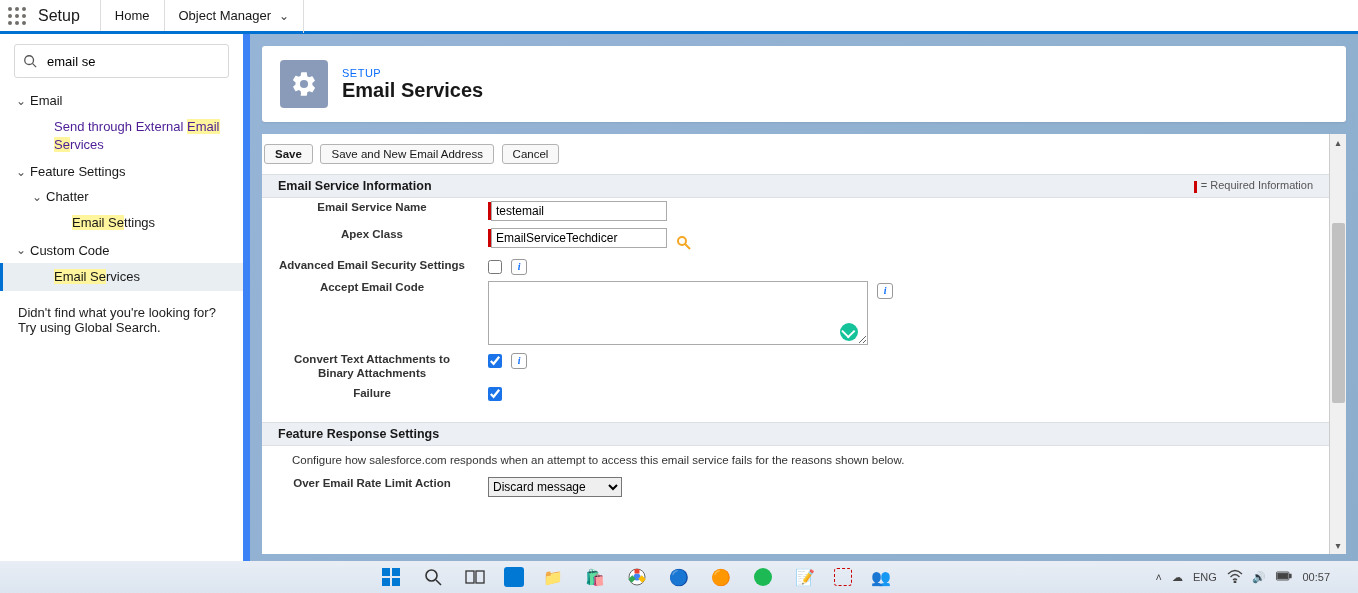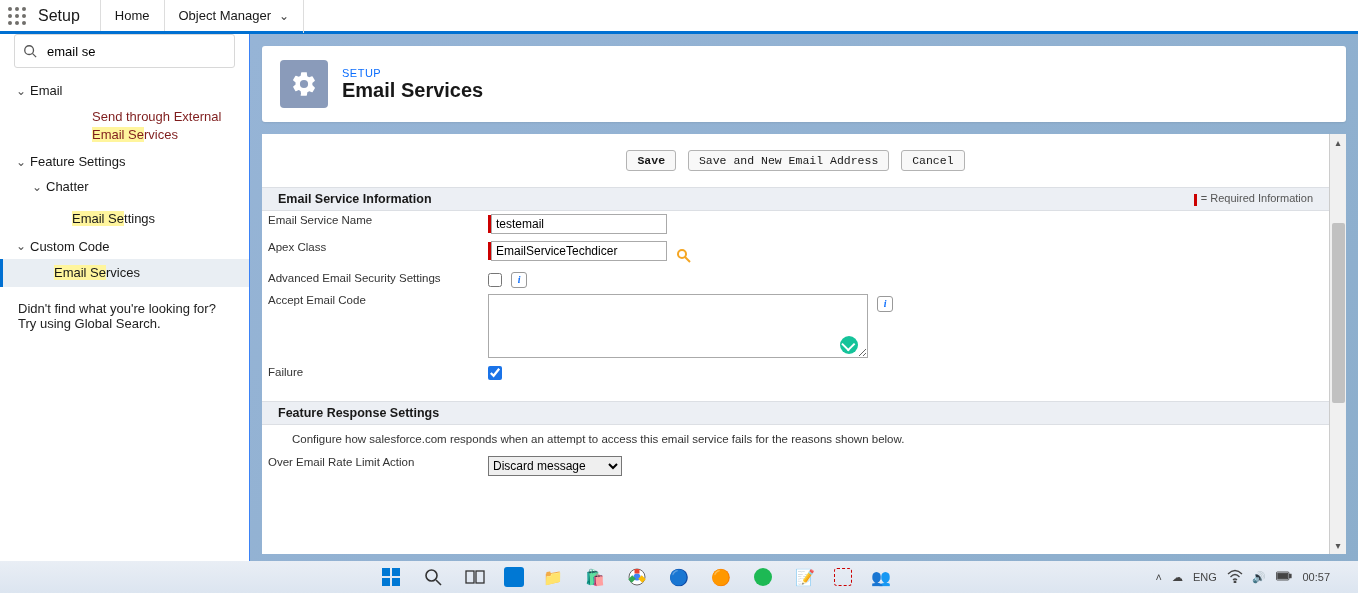--- a/index.html
+++ b/index.html
@@ -11,31 +11,31 @@
   .waffle svg { width: 18px; height: 18px; }
   .setup-label { font-size: 16px; font-weight: 400; padding: 0 20px 0 4px; }
   .tab { height: 34px; display:flex; align-items:center; padding: 0 14px; font-size: 13px; border-left: 1px solid #ddd; border-right: 1px solid #ddd; cursor:pointer;}
   .tab.active { border-top: 3px solid #0070d2; margin-top:-3px; background:#fff; font-weight:400; }
   .tab .chev { margin-left: 8px; font-size: 12px; color:#444;}
 
   
   .main-layout { display:flex; height: calc(100% - 34px); }
 
   
-  .sidebar { width: 250px; border-right: 1px solid #3b82f6; background:#fff; }
+  .sidebar { width: 250px; border-right: 7px solid #3b82f6; padding-top: 10px; background:#fff; }
   .search-wrap { margin: 0 14px 8px 14px; position:relative; }
   .search-icon { position:absolute; left:9px; top:50%; transform:translateY(-50%); color:#555; font-size:14px; pointer-events:none;}
   .search-icon svg { width:14px; height:14px; display:block; }
   .quick-find { width:100%; height:34px; padding: 0 10px 0 32px; border:1px solid #d8d8d8; border-radius:3px; font-size:13px; }
   .tree { margin-top: 10px; }
   .tree-node { display:flex; align-items:center; padding: 5px 8px 5px 14px; font-size: 13px; cursor:pointer; position:relative;}
   .tree-node.level2 { padding-left: 30px; }
   .tree-node .caret { width:14px; display:inline-block; text-align:center; margin-right:2px; color:#555; font-size:12px;}
   .tree-leaf { padding: 5px 8px 5px 54px; font-size:13px; color: #006dcc; cursor:pointer; line-height:1.4; }
-  .tree-leaf.level4 { padding-left: 72px; margin-top: 6px;}
+  .tree-leaf.level4 { padding-left: 72px;}
   .hl { background: #fff59d; }
   .tree-leaf.selected { background: #e9eef3; border-left: 3px solid #0070d2; padding-left: 51px; }
   .sidebar-note { padding: 14px 18px; font-size: 13px; color:#222;}
 
   
   .main { flex:1; background: #b0c4de; background: linear-gradient(135deg, #96b4d6, #8caecc); position:relative; overflow:hidden;}
   .main-inner { margin: 12px; }
 
   .page-header { display:flex; align-items:center; background:#fff; border-radius:3px; padding: 14px 18px; box-shadow: 0 1px 2px rgba(0,0,0,0.08);}
   .page-icon { width:48px; height:48px; background:#8a9bba; border-radius:4px; display:flex; align-items:center; justify-content:center; margin-right:14px;}
@@ -43,33 +43,33 @@
   .page-pre { font-size: 11px; color:#0d6efd; letter-spacing:0.5px; }
   .page-title { font-size: 20px; font-weight:700; color:#181818; }
 
   .form-card { background:#fff; border-radius:0; margin-top: 12px; position:relative; height: 420px; overflow:hidden;}
   .form-scroll { position:absolute; inset:0; overflow:auto;}
   .scrollbar-fake { position:absolute; right:0; top:0; width:17px; height:100%; background:#f0f0f0; display:flex; flex-direction:column; align-items:center; border-left:1px solid #ccc;}
   .scroll-arrow { width:17px; height:17px; font-size:10px; text-align:center; line-height:17px; color:#555; cursor:pointer; }
   .scroll-track { flex:1; width:17px; background:#f0f0f0; position:relative;}
   .scroll-thumb { position:absolute; top:72px; left:2px; width:13px; height:180px; background:#c1c1c1; border-radius:2px;}
 
-  .action-buttons { text-align:center; padding:16px 0;font-family:Liberation Mono, monospace; }
+  .action-buttons { text-align:left; padding:10px 0; }
   .btn { display:inline-block; padding: 3px 10px; border:1px solid #b3b3b3; background:#f8f8f8; font-size:11.5px; border-radius:3px; cursor:pointer; margin:0 2px;}
   .btn.primary { font-weight:700;}
 
   .section-header { background:#eceff4; padding:4px 16px; font-size:12.5px; font-weight:700; display:flex; justify-content:space-between; align-items:center; border-top:1px solid #dcdfe4; border-bottom:1px solid #dcdfe4;}
   .section-header .req-note { font-size:11px; font-weight:400; color:#555;}
   .req-bar-demo { display:inline-block; width:3px; height:12px; background:#c00; vertical-align:middle; margin-right:4px;}
 
   .section-desc { padding: 8px 30px; font-size:11.5px; color:#333;}
 
   table.form-table { width:100%; border-collapse:collapse; }
   table.form-table td { padding: 3px 6px; vertical-align:top; font-size:11.5px;}
-  td.form-label { text-align:left; width: 220px; font-weight:400; color:#333; padding-top:7px; padding-right:4px;}
+  td.form-label { text-align:center; width: 220px; font-weight:700; color:#333; padding-top:7px; padding-right:4px;}
   td.form-field { }
   .req-wrap { display:inline-flex; align-items:center; }
   .req-bar { width:3px; height:18px; background:#c00; margin-right:0;}
   input.txt { height:20px; padding:1px 4px; border:1px solid #aaa; width:176px; font-size:12px;}
   textarea.txt { border:1px solid #aaa; width:380px; height:64px; padding:2px 4px; font-size:12px; resize:both;}
   select.sel { height:20px; border:1px solid #767676; font-size:12px; background:#efefef;}
   .lookup-icon { display:inline-flex; width:18px; height:18px; margin-left:6px; cursor:pointer; vertical-align:middle;}
   .lookup-icon svg {width:16px;height:16px;}
   .info-icon { display:inline-flex; width:16px; height:16px; border:1px solid #999; border-radius:3px; align-items:center; justify-content:center; font-size:10px; font-style:italic; font-family:Georgia,serif; color:#0d6efd; margin-left:6px; cursor:help; vertical-align:middle; font-weight:bold;}
   input[type=checkbox] { width:14px; height:14px; accent-color:#1a73e8; cursor:pointer; vertical-align:middle;}
@@ -124,21 +124,21 @@
           </svg>
       </span>
       <input class="quick-find" type="text" value="email se" style="">
     </div>
 
     <div class="tree">
       <div class="tree-node">
         <span class="caret">⌄</span>
         <span>Email</span>
       </div>
-      <div class="tree-leaf" style="color:#7f1d1d;margin-left:38px;">
+      <div class="tree-leaf" style="color:#4c1d95;">
         <span>Send through External </span><span class="hl">Email Se</span><span>rvices</span>
       </div>
 
       <div class="tree-node">
         <span class="caret">⌄</span>
         <span>Feature Settings</span>
       </div>
       <div class="tree-node level2">
         <span class="caret">⌄</span>
         <span>Chatter</span>
@@ -224,20 +224,30 @@
               </td>
             </tr>
             <tr>
               <td class="form-label"><span>Accept Email Code</span></td>
               <td class="form-field">
                 <span class="textarea-wrap">
                   <textarea class="txt" style=""></textarea>
                   <span class="grammarly"></span>
                 </span>
                 <span class="info-icon" style="vertical-align:top; margin-top:2px;">i</span>
+              </td>
+            </tr>
+            <tr>
+              <td class="form-label" style="line-height:1.2;">
+                <span>Convert Text Attachments to</span><br>
+                <span>Binary Attachments</span>
+              </td>
+              <td class="form-field">
+                <input type="checkbox" checked="" style="">
+                <span class="info-icon">i</span>
               </td>
             </tr>
             <tr>
               <td class="form-label"><span>Failure</span></td>
               <td class="form-field">
                 <input type="checkbox" checked="" style="">
               </td>
             </tr>
           </tbody>
             </table>

